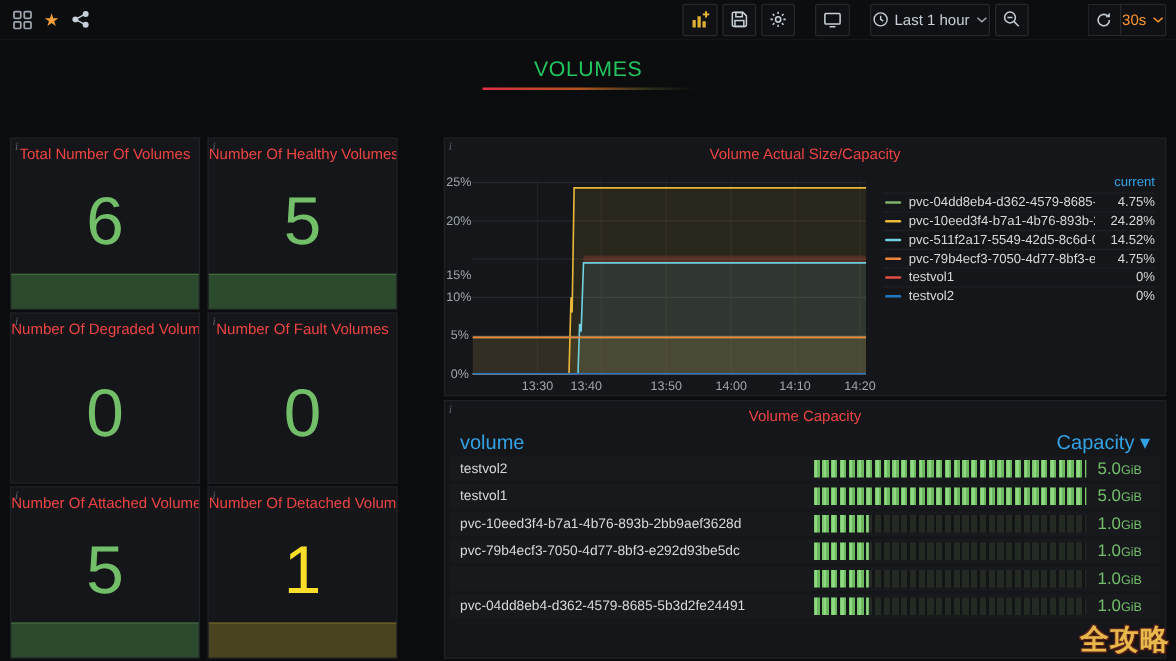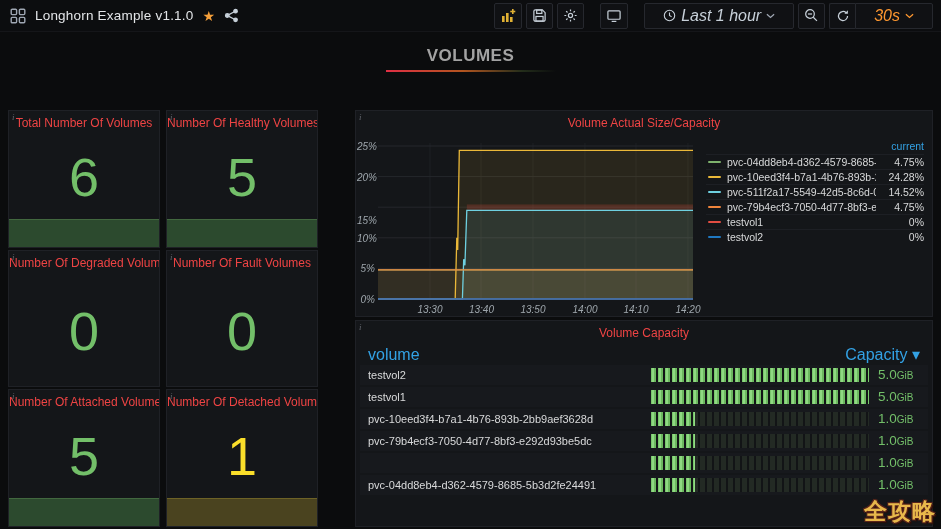--- a/index.html
+++ b/index.html
@@ -9,31 +9,31 @@
 
   
   .nav { position:absolute; top:0; left:0; right:0; height:32px; background:#0c0d0f;
          border-bottom:1px solid #151619; display:flex; align-items:center; justify-content:space-between; padding:0 8px 0 10px; }
   .nav-left { display:flex; align-items:center; gap:9px; }
   .nav-title { font-size:13.5px; font-weight:500; color:#e3e5e8; letter-spacing:.2px; }
   .star { color:#f59f3a; font-size:14px; line-height:1; cursor:pointer; }
   .nav-right { display:flex; align-items:center; gap:4px; }
   .navbtn { height:26px; min-width:26px; display:flex; align-items:center; justify-content:center;
             gap:5px; background:#101114; border:1px solid #26282e; border-radius:2px; padding:0 5px; cursor:pointer; }
-  .navbtn.text { padding:0 18px; font-size:16px; color:#c7d0d9; white-space:nowrap;font-style:italic; }
+  .navbtn.text { padding:0 1px; font-size:12px; color:#c7d0d9; white-space:nowrap; }
   .spacer8 { width:8px; }
-  .btn-group { display:flex; }
+  .btn-group { display:flex;margin-left:43px; }
   .btn-group .navbtn:first-child { border-right:none; border-radius:2px 0 0 2px; }
   .btn-group .navbtn:last-child { border-radius:0 2px 2px 0; }
   .accent { color:#ff9830; font-weight:500; }
   svg.ic { display:block; }
 
   
   .volumes-title { position:absolute; top:46px; left:0; width:100%; text-align:center; }
-  .volumes-title h1 { font-size:17px; font-weight:700; color:#a3a3a3; letter-spacing:.5px; display:inline-block; }
+  .volumes-title h1 { font-size:17px; font-weight:400; color:#22c55e; letter-spacing:.5px; display:inline-block; }
   .volumes-underline { width:170px; height:2px; margin:4px auto 0;
       background:linear-gradient(90deg,#e02f44 0%,#b3551f 45%,rgba(60,80,40,.5) 80%,rgba(0,0,0,0) 100%); }
 
   
   .panel { position:absolute; background:#141619; border:1px solid #1f2126; }
   .panel-title { height:24px; line-height:24px; text-align:center; font-size:12px; font-weight:500;
                  color:#ef4444; white-space:nowrap; overflow:hidden; cursor:pointer; }
   .corner-info { position:absolute; top:1px; left:3px; font-size:9px; font-style:italic;
                  font-family:"Liberation Serif",serif; color:#8a8f98; opacity:.65; }
 
@@ -41,21 +41,21 @@
   .stat-grid { position:absolute; left:8px; top:110px; width:310px; height:417px;
                display:grid; grid-template-columns:152px 152px; grid-template-rows:138px 137px 138px; gap:2px 6px; }
   .stat-panel { position:relative; background:#141619; border:1px solid #1f2126; display:flex; flex-direction:column; }
   .stat-value-wrap { flex:1; display:flex; align-items:center; justify-content:center; }
   .stat-value { font-size:54px; font-weight:500; line-height:1; }
   .stat-bar { height:28px; border-top:1px solid transparent; }
 
   
   #chart-panel { left:355px; top:110px; width:578px; height:207px; }
   .plot { position:absolute; left:22px; top:28px; width:315px; height:161px; }
-  .ylabels span, .xlabels span { position:absolute; font-size:10px; color:#9fa7ad;font-style:italic; }
+  .ylabels span, .xlabels span { position:absolute; font-size:10px; color:#9fa7ad; }
   .ylabels span { width:18px; text-align:right; left:-21px; }
   .xlabels span { width:34px; text-align:center; top:165px; }
   .legend { position:absolute; left:350px; right:8px; top:28px; font-size:10.5px; }
   .legend-header { text-align:right; color:#33a2e5; font-weight:500; height:15px; line-height:15px; }
   .legend-row { display:flex; align-items:center; height:15px; border-top:1px solid #1d1f24; cursor:pointer; }
   .legend-dash { width:13px; height:2px; border-radius:1px; margin:0 6px 0 2px; flex:none; }
   .legend-name { flex:1; color:#d8d9da; white-space:nowrap; overflow:hidden; }
   .legend-val { color:#d8d9da; text-align:right; min-width:48px; }
 
   
@@ -88,21 +88,20 @@
       <span>
         <svg class="ic" width="16" height="16" viewBox="0 0 16 16">
             <g fill="none" stroke="#9fa7b3" stroke-width="1.4">
               <rect x="1.2" y="1.2" width="5.4" height="5.4" rx="1"></rect>
               <rect x="9.4" y="1.2" width="5.4" height="5.4" rx="1"></rect>
               <rect x="1.2" y="9.4" width="5.4" height="5.4" rx="1"></rect>
               <rect x="9.4" y="9.4" width="5.4" height="5.4" rx="1"></rect>
             </g>
           </svg>
       </span>
-      <span class="nav-title">Longhorn Example v1.1.0</span>
       <span class="star">★</span>
       <span>
         <svg class="ic" width="15" height="15" viewBox="0 0 16 16">
             <g stroke="#c7d0d9" stroke-width="1.3" fill="#c7d0d9">
               <circle cx="3.5" cy="8" r="1.9"></circle>
               <circle cx="12.3" cy="3.4" r="1.9"></circle>
               <circle cx="12.3" cy="12.6" r="1.9"></circle>
               <line x1="5.2" y1="7.1" x2="10.6" y2="4.2"></line>
               <line x1="5.2" y1="8.9" x2="10.6" y2="11.8"></line>
             </g>
@@ -283,21 +282,21 @@
       <div class="ylabels" id="ylabels">
           <span style="top: 155px;">0%</span>
           <span style="top: 124.4px;">5%</span>
           <span style="top: 93.8px;">10%</span>
           <span style="top: 76px;">15%</span>
           <span style="top: 32.6px;">20%</span>
           <span style="top: 2px;">25%</span>
         </div>
       <div class="xlabels" id="xlabels">
           <span style="left: 34.975px;">13:30</span>
-          <span style="left: 82px; text-align: right;">13:40</span>
+          <span style="left: 74px;">13:40</span>
           <span style="left: 137.98px;">13:50</span>
           <span style="left: 189.955px;">14:00</span>
           <span style="left: 240.985px;">14:10</span>
           <span style="left: 292.96px;">14:20</span>
         </div>
     </div>
     <div class="legend" id="legend">
       <div class="legend-header">current</div>
     <div class="legend-row">
           <span class="legend-dash" style="background: rgb(126, 178, 109);"></span>

